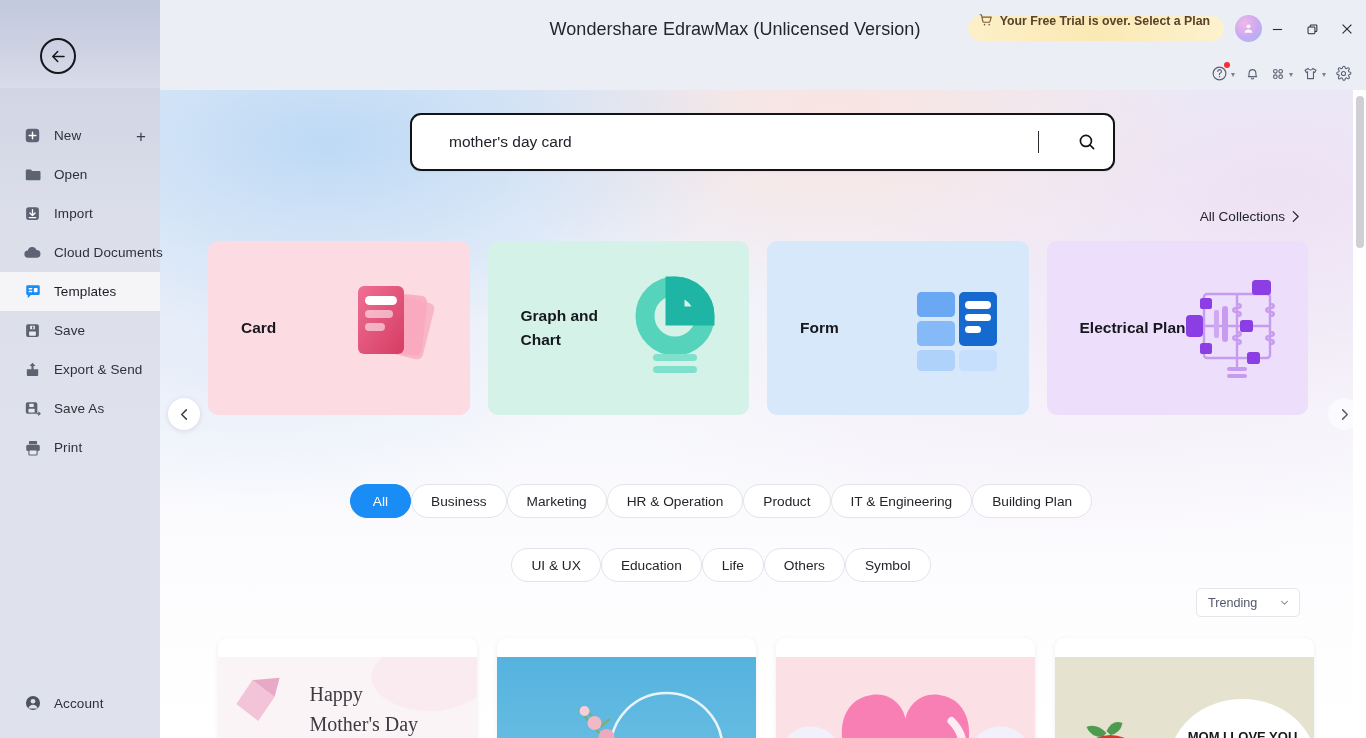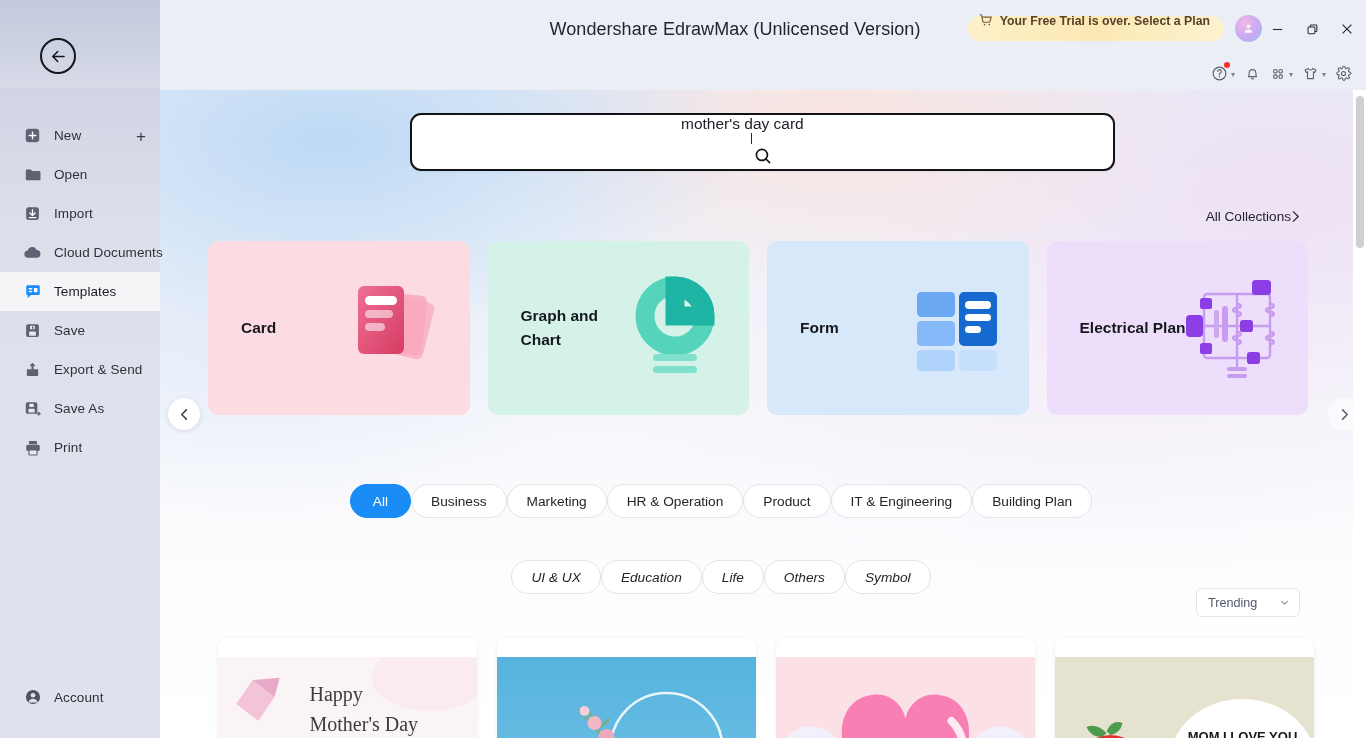--- a/index.html
+++ b/index.html
@@ -58,21 +58,21 @@
   }
   .side-item .lbl { white-space: nowrap; letter-spacing: .1px; }
   .side-item.active {
     background: #f5f5f8;
   }
   .side-item.active .lbl { color: #1b1d22; }
   .side-plus {
     position: absolute; right: 14px; top: 50%; transform: translateY(-50%);
     color: #3b3f49; font-size: 17px; line-height: 1;
   }
-  .side-bottom { position: absolute; left: 0; bottom: 22px; width: 174px; }
+  .side-bottom { position: absolute; left: 0; bottom: 16px; width: 174px; }
   .side-bottom .side-item { height: 38px; }
 
   
   #titlebar {
     position: absolute; left: 160px; top: 0; right: 0; height: 57px;
     background: #eceef6;
     z-index: 20;
   }
   #title-text {
     position: absolute; left: 0; right: 8px; top: 19px;
@@ -144,41 +144,40 @@
 
   
   #search-wrap {
     position: absolute; left: 250px; top: 23px;
     width: 705px; height: 58px;
     background: #ffffff;
     border: 2px solid #111317;
     border-radius: 11px;
     display: flex; align-items: center;
     box-shadow: 0 1px 2px rgba(0,0,0,.06);
-    flex-direction: column;
   }
   #search-input {
     flex: 1; border: 0; outline: none; background: transparent;
     font-family: "Liberation Sans", sans-serif;
     font-size: 15.5px; color: #20222a;
     padding: 0 0 0 37px;
   }
   #search-caret {
     width: 1px; height: 22px; background: #2a2c33; margin-right: 22px;
   }
   #search-btn {
     width: 52px; height: 52px;
     display: flex; align-items: center; justify-content: center;
     cursor: pointer; color: #111317;
   }
 
   
   #all-collections {
     position: absolute; right: 66px; top: 119px;
-    display: flex; align-items: center; 
+    display: flex; align-items: center; gap: 6px;
     font-size: 13.6px; color: #23252b;
     cursor: pointer;
   }
 
   
   #carousel {
     position: absolute; left: 48px; top: 151px; right: 58px; height: 174px;
     display: flex; gap: 18px;
   }
   .cat-card {
@@ -222,21 +221,21 @@
   }
   #explore .accent { color: #1a73f0; }
 
   
   #pills1, #pills2 {
     position: absolute; left: 0; right: 0;
     display: flex; justify-content: center; 
     transform: translateX(-42px);
   }
   #pills1 { top: 394px; }
-  #pills2 { top: 470px; font-style: italic; }
+  #pills2 { top: 458px; }
   .pill {
     height: 34px; padding: 0 19px;
     border-radius: 17px;
     background: #ffffff;
     border: 1px solid #e2e4ea;
     display: flex; align-items: center;
     font-size: 13.7px; color: #23252b;
     cursor: pointer; white-space: nowrap;
   }
   .pill.active {

